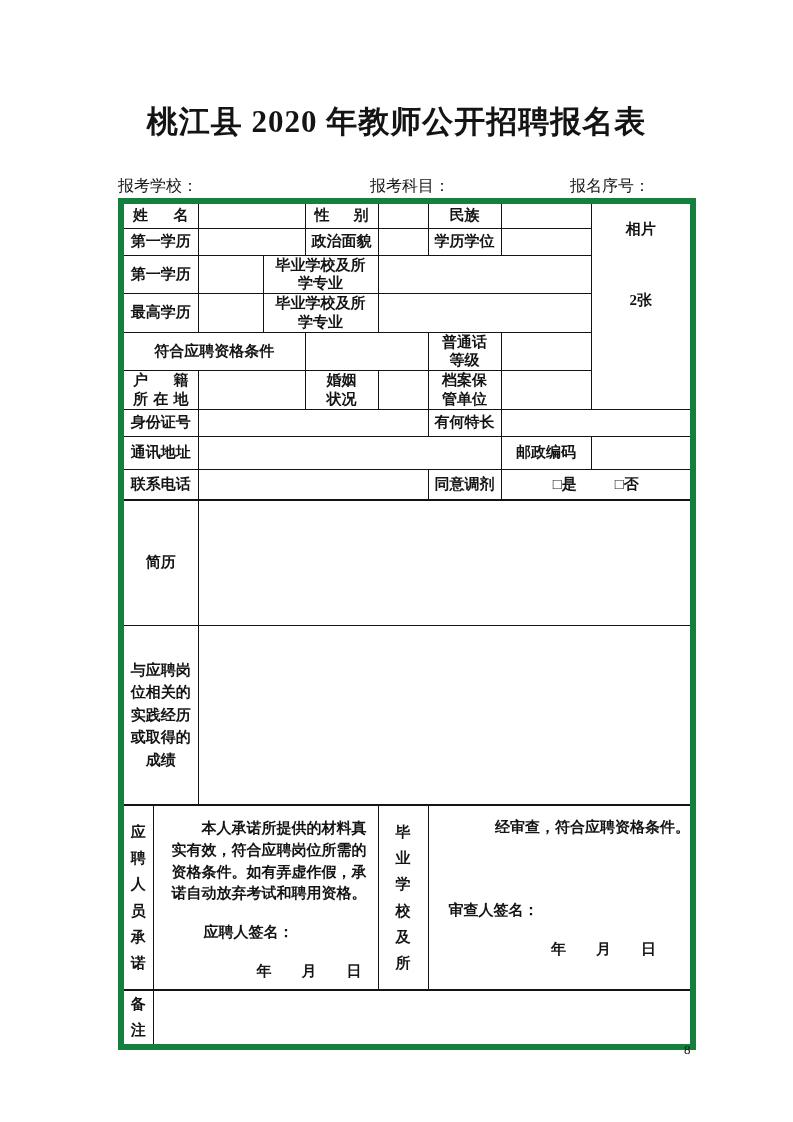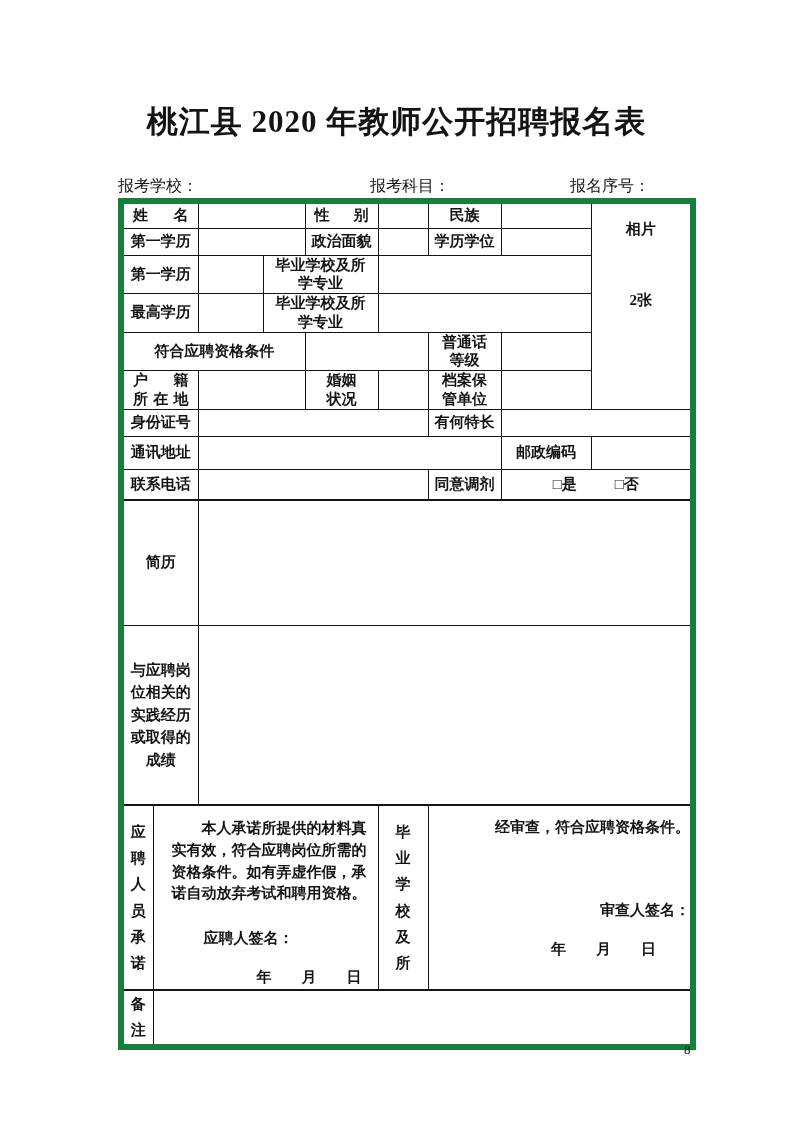--- a/index.html
+++ b/index.html
@@ -45,24 +45,24 @@
   td.wraplbl { padding:0 6px; line-height:1.5; }
 
   td.vert .vin { width:1em; margin:0 auto; line-height:1.75; text-align:center; }
 
   td.photo-cell { vertical-align:top; }
   .photo-label { margin-top:16px; }
   .photo-note  { margin-top:52px; }
 
   td.block-cell { vertical-align:top; text-align:left;padding-left:12px; }
   .c-para { padding:12px 6px 0 6px; line-height:1.45; text-indent:2em; text-align:left; }
-  .c-sign { margin-top:24px; padding-left:38px; }
+  .c-sign { margin-top:18px; padding-left:38px; }
   .c-date { margin-top:20px; text-align:right; padding-right:16px; white-space:pre; }
   .r-line1 { margin-top:12px; text-align:right; }
-  .r-sign  { margin-top:64px; padding-left:8px;text-align:right; }
+  .r-sign  { margin-top:64px; padding-left:8px; }
   .r-date  { margin-top:20px; text-align:right; padding-right:34px; white-space:pre; }
 
   .opt { display:inline-block; white-space:pre; }
   .opt + .opt { margin-left:34px; }
 
   .page-number { position:absolute; top:1042px; left:684px; font-size:13px; }
 </style>
 </head>
 <body>
 

